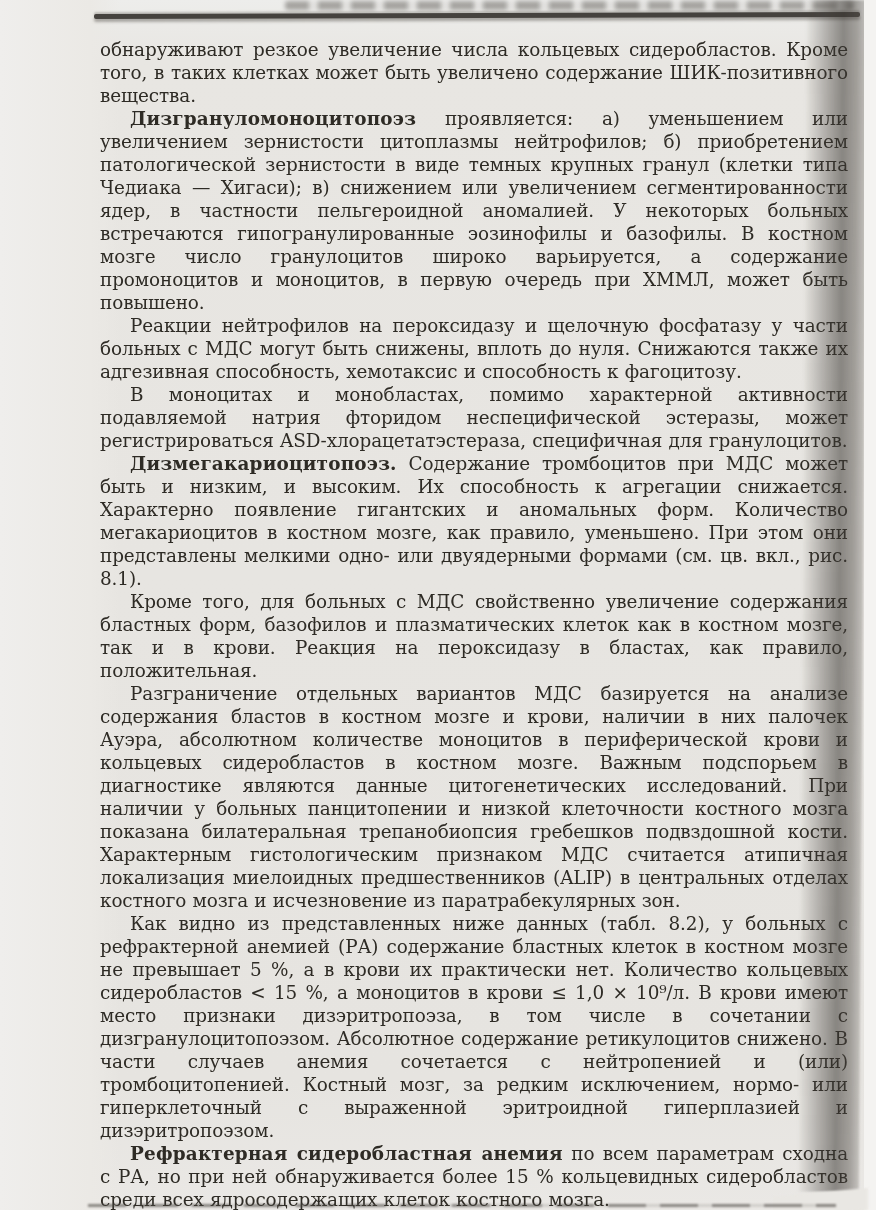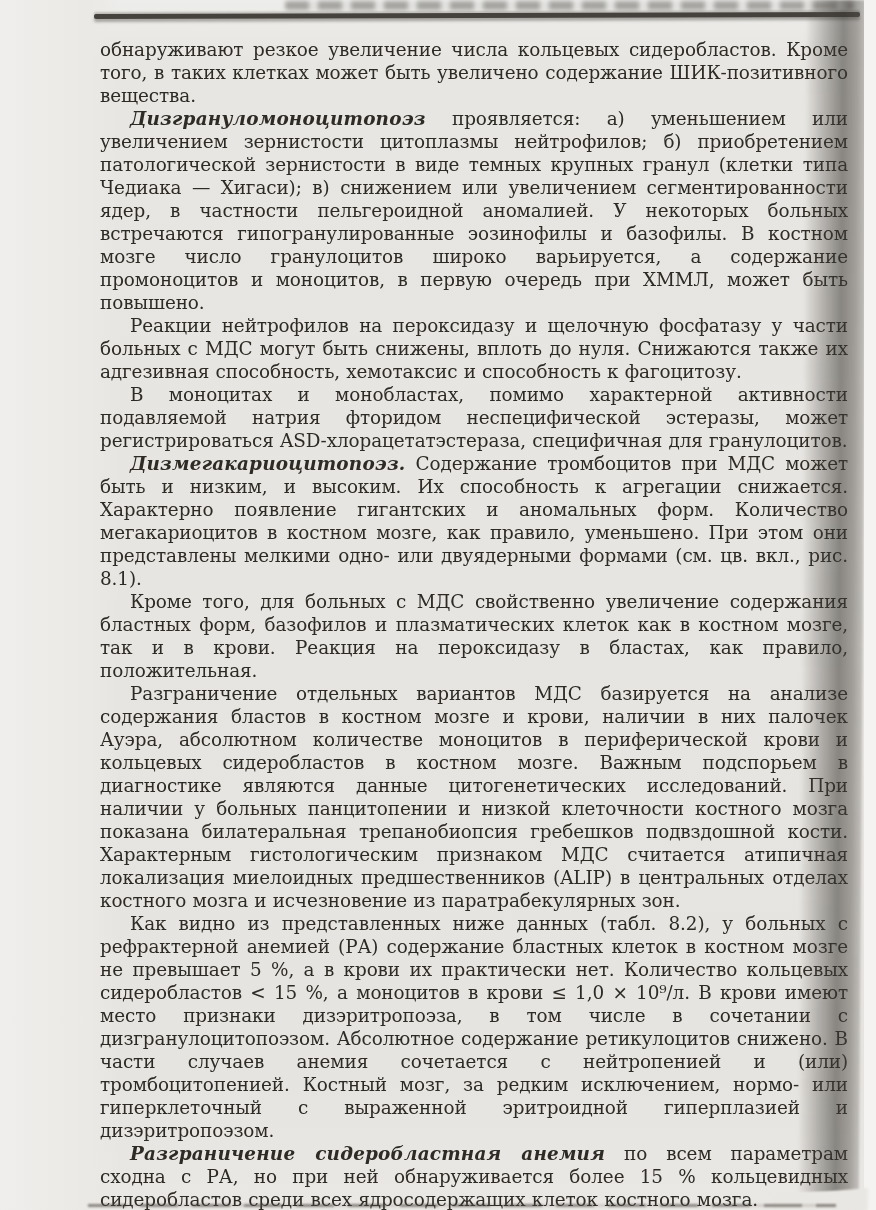--- a/index.html
+++ b/index.html
@@ -58,21 +58,20 @@
   }
   .text-block p {
     margin: 0;
     text-indent: 30px;
   }
   .text-block p.noindent {
     text-indent: 0;
   }
   .lead {
     font-weight: bold;
-    font-style: italic;
     letter-spacing: 0.2px;
   }
   
   .right-band {
     position: absolute;
     top: 0;
     bottom: 18px;
     right: 13px;
     width: 62px;
     background: linear-gradient(to right,
@@ -127,20 +126,20 @@
 
   <div class="text-block" id="text-block">
       <p class="noindent">обнаруживают резкое увеличение числа кольцевых сидеробластов. Кроме того, в таких клетках может быть увеличено содержание ШИК-позитивного вещества.</p>
       <p><span class="lead">Дизгрануломоноцитопоэз</span> проявляется: а) уменьшением или увеличением зернистости цитоплазмы нейтрофилов; б) приобретением патологической зернистости в виде темных крупных гранул (клетки типа Чедиака — Хигаси); в) снижением или увеличением сегментированности ядер, в частности пельгероидной аномалией. У некоторых больных встречаются гипогранулированные эозинофилы и базофилы. В костном мозге число гранулоцитов широко варьируется, а содержание промоноцитов и моноцитов, в первую очередь при ХММЛ, может быть повышено.</p>
       <p>Реакции нейтрофилов на пероксидазу и щелочную фосфатазу у части больных с МДС могут быть снижены, вплоть до нуля. Снижаются также их адгезивная способность, хемотаксис и способность к фагоцитозу.</p>
       <p>В моноцитах и монобластах, помимо характерной активности подавляемой натрия фторидом неспецифической эстеразы, может регистрироваться ASD-хлорацетатэстераза, специфичная для гранулоцитов.</p>
       <p><span class="lead">Дизмегакариоцитопоэз.</span> Содержание тромбоцитов при МДС может быть и низким, и высоким. Их способность к агрегации снижается. Характерно появление гигантских и аномальных форм. Количество мегакариоцитов в костном мозге, как правило, уменьшено. При этом они представлены мелкими одно- или двуядерными формами (см. цв. вкл., рис. 8.1).</p>
       <p>Кроме того, для больных с МДС свойственно увеличение содержания бластных форм, базофилов и плазматических клеток как в костном мозге, так и в крови. Реакция на пероксидазу в бластах, как правило, положительная.</p>
       <p>Разграничение отдельных вариантов МДС базируется на анализе содержания бластов в костном мозге и крови, наличии в них палочек Ауэра, абсолютном количестве моноцитов в периферической крови и кольцевых сидеробластов в костном мозге. Важным подспорьем в диагностике являются данные цитогенетических исследований. При наличии у больных панцитопении и низкой клеточности костного мозга показана билатеральная трепанобиопсия гребешков подвздошной кости. Характерным гистологическим признаком МДС считается атипичная локализация миелоидных предшественников (ALIP) в центральных отделах костного мозга и исчезновение из паратрабекулярных зон.</p>
       <p>Как видно из представленных ниже данных (табл. 8.2), у больных с рефрактерной анемией (РА) содержание бластных клеток в костном мозге не превышает 5 %, а в крови их практически нет. Количество кольцевых сидеробластов &lt; 15 %, а моноцитов в крови ≤ 1,0 × 10⁹/л. В крови имеют место признаки дизэритропоэза, в том числе в сочетании с дизгранулоцитопоэзом. Абсолютное содержание ретикулоцитов снижено. В части случаев анемия сочетается с нейтропенией и (или) тромбоцитопенией. Костный мозг, за редким исключением, нормо- или гиперклеточный с выраженной эритроидной гиперплазией и дизэритропоэзом.</p>
-      <p><span class="lead">Разграничение сидеробластная анемия</span> по всем параметрам сходна с РА, но при ней обнаруживается более 15 % кольцевидных сидеробластов среди всех ядросодержащих клеток костного мозга.</p>
+      <p><span class="lead">Рефрактерная сидеробластная анемия</span> по всем параметрам сходна с РА, но при ней обнаруживается более 15 % кольцевидных сидеробластов среди всех ядросодержащих клеток костного мозга.</p>
     </div>
 
   <div class="right-band"></div>
   <div class="right-edge"></div>
   <div class="corner-cut"></div>
   <div class="bottom-rule"></div>
 </div>
 
 </body></html>

